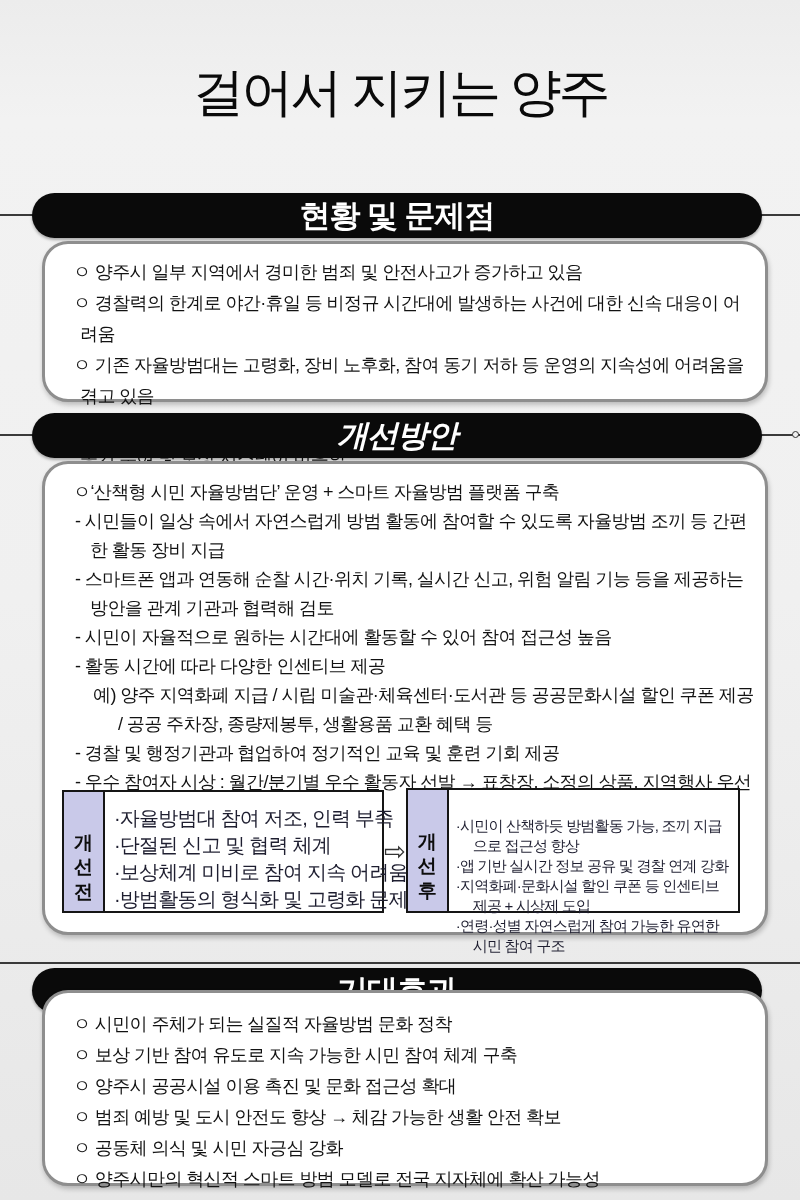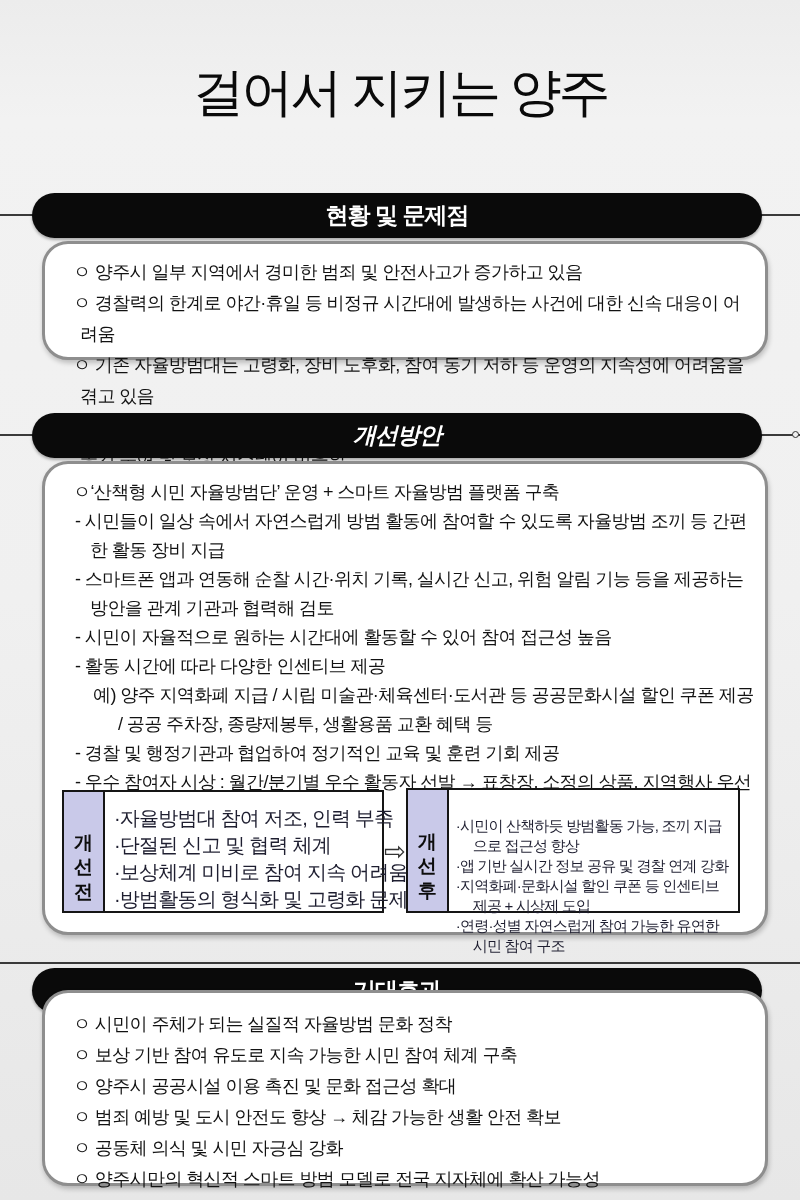--- a/index.html
+++ b/index.html
@@ -27,32 +27,32 @@
   }
   .divider .end-dot {
     position: absolute; right: 1px; top: -3px;
     width: 7px; height: 7px; border-radius: 50%;
     background: #f0f0f0; border: 1.5px solid #333;
   }
 
   .pill {
     position: absolute; left: 32px; width: 730px; height: 45px;
     background: #0a0a0a; border-radius: 23px;
-    color: #fff; font-size: 23px; font-weight: 700; letter-spacing: -1px;
+    color: #fff; font-size: 31px; font-weight: 700; letter-spacing: -1px;
     display: flex; align-items: center; justify-content: center;
     box-shadow: 0 2px 3px rgba(0,0,0,0.3);
   }
 
   .content-box {
     position: absolute; left: 42px; width: 726px;
     background: #ffffff;
     border: 3px solid #8e8e8e; border-radius: 26px;
     box-shadow: 1px 3px 5px rgba(0,0,0,0.22);
   }
-  #box-1 { top: 241px; height: 119px; padding: 13px 12px 0 16px; }
+  #box-1 { top: 241px; height: 161px; padding: 13px 12px 0 16px; }
   #box-2 { top: 461px; height: 474px; padding: 14px 10px 0 16px; }
   #box-3 { top: 990px; height: 196px; padding: 16px 12px 0 16px; }
 
   .bullet { font-size: 18px; letter-spacing: -0.6px; color: #121212; }
   #box-1 .bullet, #box-3 .bullet { line-height: 31px; }
   #box-2 .bullet { line-height: 29px; }
   .lvl0 { padding-left: 19px; text-indent: -7px; }
   .lvl1 { padding-left: 29px; text-indent: -15px; }
   .lvl2 { padding-left: 57px; text-indent: -25px; }
 

